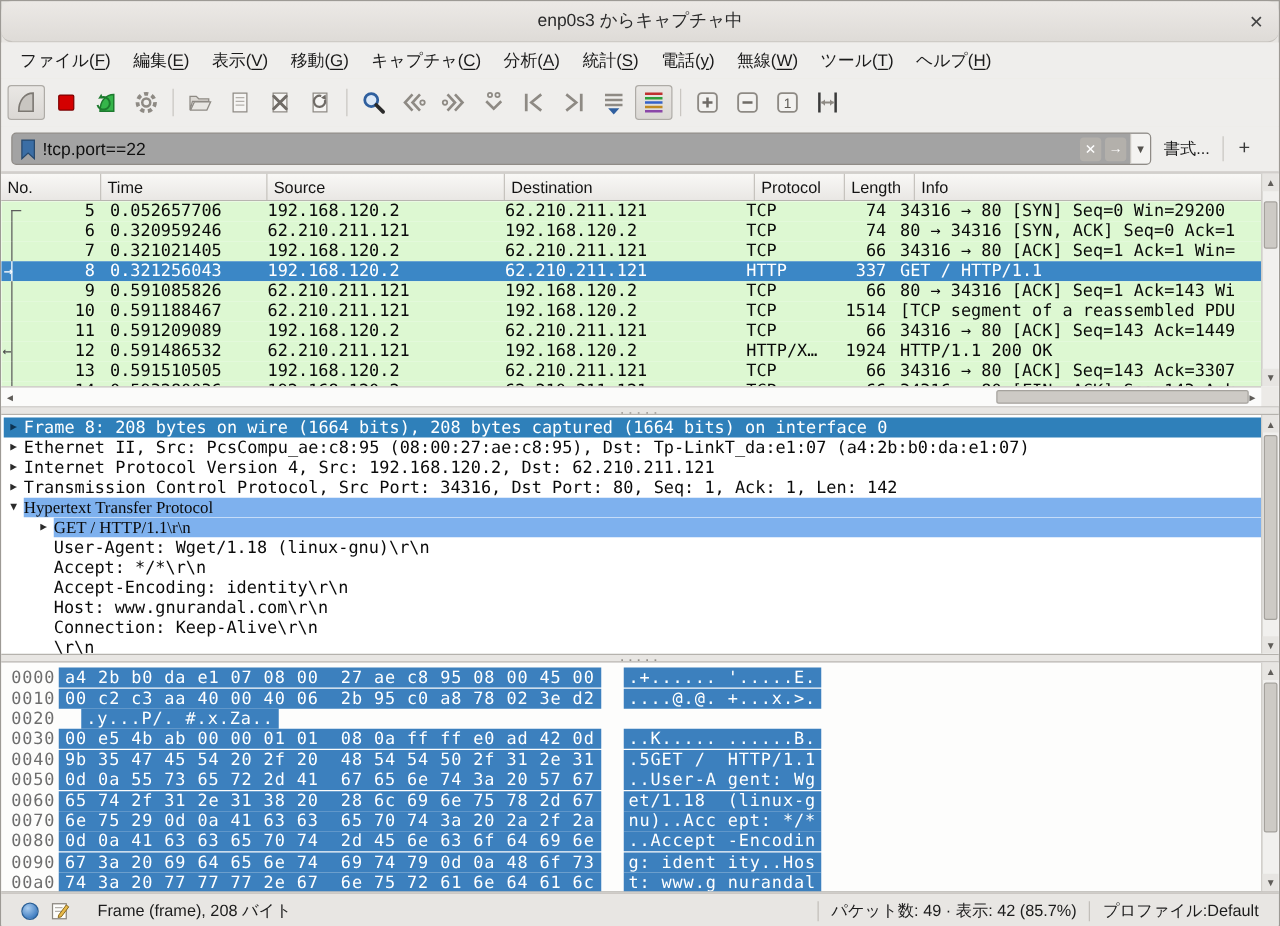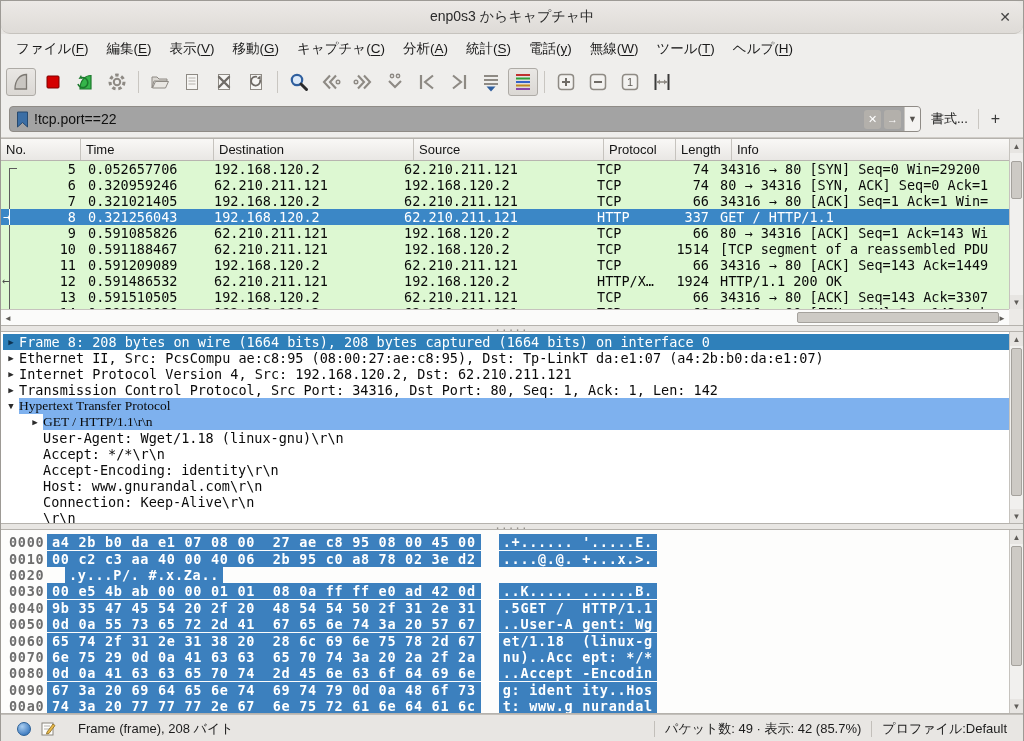--- a/index.html
+++ b/index.html
@@ -82,21 +82,21 @@
   .ind1 { margin-left:24px; }
   .dtext { white-space:pre; }
   .drow.hl-frame { background:#2f80ba; color:#fff; }
   .drow.hl-frame .tri { color:#0d3352; }
   .drow.hl-http .dtext { flex:1; background:#7eb1ee;font-family:Liberation Serif, serif; }
   .details .vscroll { top:0; bottom:0; }
 
   
   .hexpane { height:185px; flex:none; position:relative; background:#fdfdfc; border-top:1px solid #b5b2ad; border-bottom:1px solid #b5b2ad; overflow:hidden; }
   .hwrap { padding-top:4px; }
-  .hexrow { height:16.4px; display:flex; align-items:center; font-family:"DejaVu Sans Mono",monospace; font-size:13.5px; letter-spacing:0.7px; white-space:pre;font-weight:bold; }
+  .hexrow { height:16.4px; display:flex; align-items:center; font-family:"DejaVu Sans Mono",monospace; font-size:13.5px; letter-spacing:0.7px; white-space:pre; }
   .hoff { width:46px; flex:none; padding-left:8px; color:#6e6e6e; }
   .hbytes { background:#3c80be; color:#fff; padding:0 5px; }
   .hascii { background:#3c80be; color:#fff; padding:0 4px; margin-left:18px; }
   .hexpane .vscroll { top:0; bottom:0; }
 
   
   .statusbar { height:28px; flex:none; display:flex; align-items:center; background:#e8e6e3; border-top:1px solid #c2bfba; padding:0 16px; }
   .s-circle { width:14px; height:14px; border-radius:50%; background:radial-gradient(circle at 35% 30%, #a9cdf0, #3f7cc0 75%); border:1px solid #2a5f96; flex:none; margin-right:10px; cursor:pointer; }
   .s-pencil { flex:none; margin-right:22px; cursor:pointer; display:flex; }
   .stext { font-size:13px; color:#1c1c1c; white-space:nowrap; }
@@ -317,22 +317,22 @@
     </div>
     <span class="fmt">書式...</span>
     <span class="fvsep"></span>
     <span class="addbtn">+</span>
   </div>
 
   <div class="plist">
     <div class="phead">
         <span class="hcell hc0">No.</span>
         <span class="hcell hc1">Time</span>
+        <span class="hcell hc2">Source</span>
         <span class="hcell hc3">Destination</span>
-        <span class="hcell hc2">Source</span>
         <span class="hcell hc4">Protocol</span>
         <span class="hcell hc5">Length</span>
         <span class="hcell hc6">Info</span>
       </div>
     <div class="prows">
         <div class="prow">
           <span class="gutter g-corner"></span>
           <span class="c-no">5</span>
           <span class="c-time">0.052657706</span>
           <span class="c-src">192.168.120.2</span>

